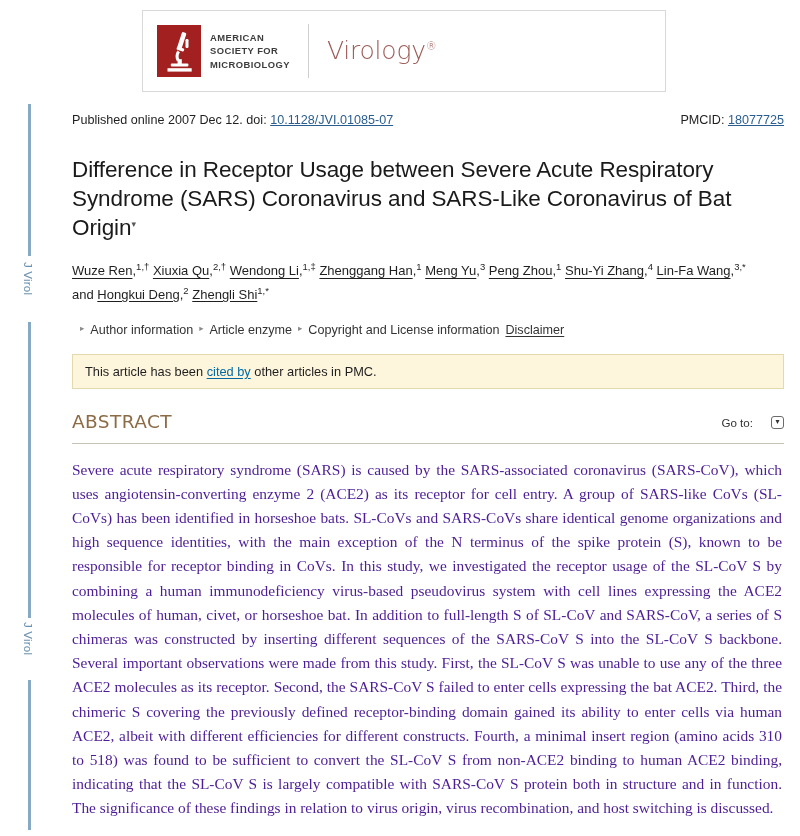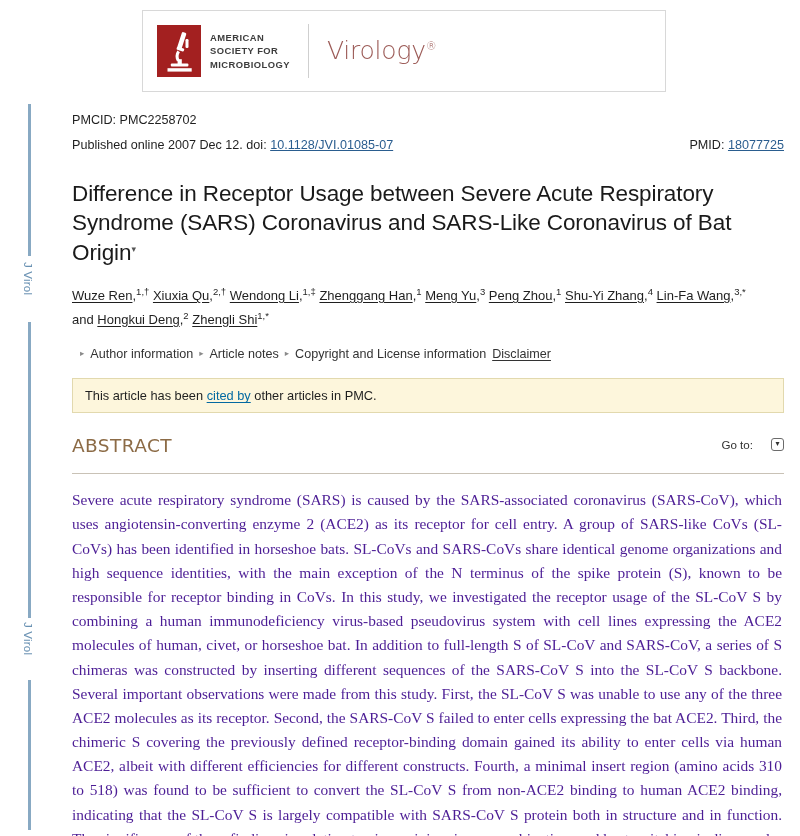--- a/index.html
+++ b/index.html
@@ -191,23 +191,23 @@
     font-size: 12.8px;
     color: #1f1f1f;
   }
   .notice a { color: #0369a1; text-decoration: underline; text-underline-offset: 1.5px; }
 
   
   .sec-head {
     margin: 22px 0 0 8px;
     width: 712px;
     border-bottom: 1px solid #c9c2b6;
-    padding-bottom: 17px;
-    display: flex;
-    align-items: center;
+    padding-bottom: 11px;
+    display: flex;
+    align-items: flex-end;
     justify-content: space-between;
   }
   .sec-title {
     font-size: 18.5px;
     color: #8c6b46;
     letter-spacing: .4px;
     font-weight: normal;
     font-family: "DejaVu Sans", sans-serif;
   }
   .goto {
@@ -278,37 +278,36 @@
         </div>
       </div>
       <div class="banner-sep"></div>
       <div class="jov">
         <div><span>Virology</span><span class="reg">®</span></div>
       </div>
     </div>
 
     <div class="cite">
       <div class="cite-row">
-        <div class="cite-right"><span>PMCID: </span><span>PMC2258702</span></div>
       </div>
       <div class="cite-row">
         <div class="cite-left"><span>Published online 2007 Dec 12. doi: </span><a class="lnk blue" href="#">10.1128/JVI.01085-07</a></div>
-        <div class="cite-right"><span>PMID: </span><a class="lnk blue" href="#">18077725</a></div>
+        <div class="cite-right"><span>PMCID: </span><a class="lnk blue" href="#">18077725</a></div>
       </div>
     </div>
 
     <h1 class="title"><span>Difference in Receptor Usage between Severe Acute Respiratory Syndrome (SARS) Coronavirus and SARS-Like Coronavirus of Bat Origin</span><span class="caret-sup">▾</span></h1>
 
     <div class="authors"><a href="#">Wuze Ren</a><span>,</span><sup>1,†</sup><span> </span><a href="#">Xiuxia Qu</a><span>,</span><sup>2,†</sup><span> </span><a href="#">Wendong Li</a><span>,</span><sup>1,‡</sup><span> </span><a href="#">Zhenggang Han</a><span>,</span><sup>1</sup><span> </span><a href="#">Meng Yu</a><span>,</span><sup>3</sup><span> </span><a href="#">Peng Zhou</a><span>,</span><sup>1</sup><span> </span><a href="#">Shu-Yi Zhang</a><span>,</span><sup>4</sup><span> </span><a href="#">Lin-Fa Wang</a><span>,</span><sup>3,*</sup><span> and </span><a href="#">Hongkui Deng</a><span>,</span><sup>2</sup><span> </span><a href="#">Zhengli Shi</a><span></span><sup>1,*</sup></div>
 
     <div class="metarow">
       <span class="tri">▸</span>
       <span class="mi">Author information</span>
       <span class="tri">▸</span>
-      <span class="mi">Article notes</span>
+      <span class="mi">Article enzyme</span>
       <span class="tri">▸</span>
       <span class="mi">Copyright and License information</span>
       <a class="discl" href="#">Disclaimer</a>
     </div>
 
     <div class="notice"><span>This article has been </span><a href="#">cited by</a><span> other articles in PMC.</span></div>
 
     <div class="sec-head">
       <div class="sec-title">ABSTRACT</div>
       <div class="goto">

